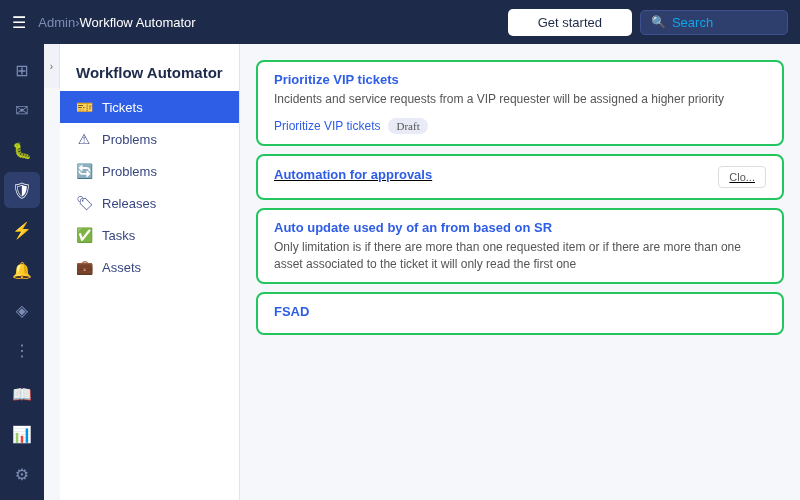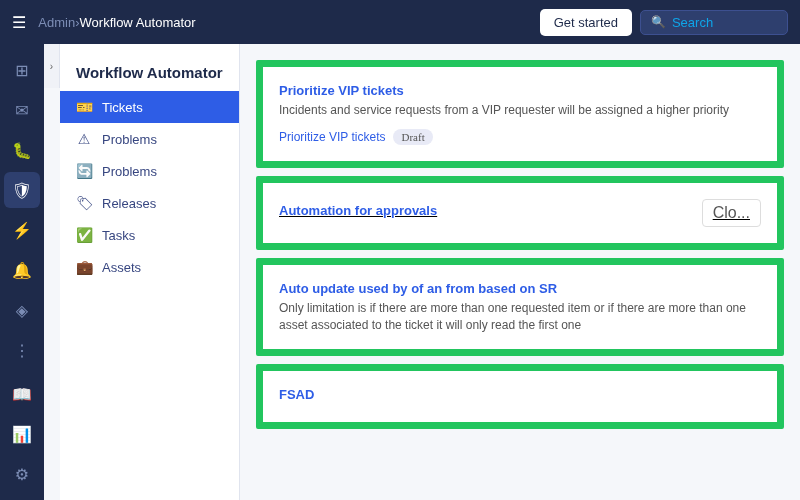--- a/index.html
+++ b/index.html
@@ -18,21 +18,21 @@
     .hamburger-icon { color: #fff; font-size: 16px; cursor: pointer; }
     .breadcrumb { display: flex; align-items: center; flex: 1; }
     .breadcrumb-admin { color: #7c8db5; font-size: 13px; cursor: pointer; }
     .breadcrumb-sep { color: #7c8db5; font-size: 13px; }
     .breadcrumb-current { color: #fff; font-size: 13px; font-weight: 500; }
     .top-bar-actions { display: flex; align-items: center; gap: 8px; }
     .get-started-btn {
       background: #fff;
       color: #1e2a4a;
       border: none;
-      padding: 6px 14px;
+      padding: 6px 30px;
       border-radius: 5px;
       font-size: 13px;
       font-weight: 500;
       cursor: pointer;
     }
     .search-box {
       display: flex;
       align-items: center;
       background: #2e3f6e;
       border: 1px solid #3d5090;
@@ -122,23 +122,23 @@
     .content-area {
       flex: 1;
       overflow-y: auto;
       padding: 16px;
       background: #f5f7fa;
     }
 
     
     .automation-card {
       background: #fff;
-      border: 7px solid #22c55e;
-      border-radius: 2px;
-      padding: 16px 16px;
+      border: 2px solid #22c55e;
+      border-radius: 8px;
+      padding: 10px 16px;
       margin-bottom: 8px;
     }
     .card-title {
       font-size: 13px;
       font-weight: 600;
       color: #2e5de6;
       margin-bottom: 4px;
       cursor: pointer;
     }
     .card-desc {
@@ -169,21 +169,21 @@
       display: flex;
       align-items: center;
       justify-content: space-between;
       text-decoration: underline;
     }
     .close-btn {
       background: #fff;
       border: 1px solid #ddd;
       border-radius: 4px;
       padding: 4px 10px;
-      font-size: 16px;
+      font-size: 11px;
       color: #555;
       cursor: pointer;
     }
   </style>
 </head>
 <body>
 
 <div class="top-bar">
   <span class="hamburger-icon">☰</span>
   <div class="breadcrumb">

